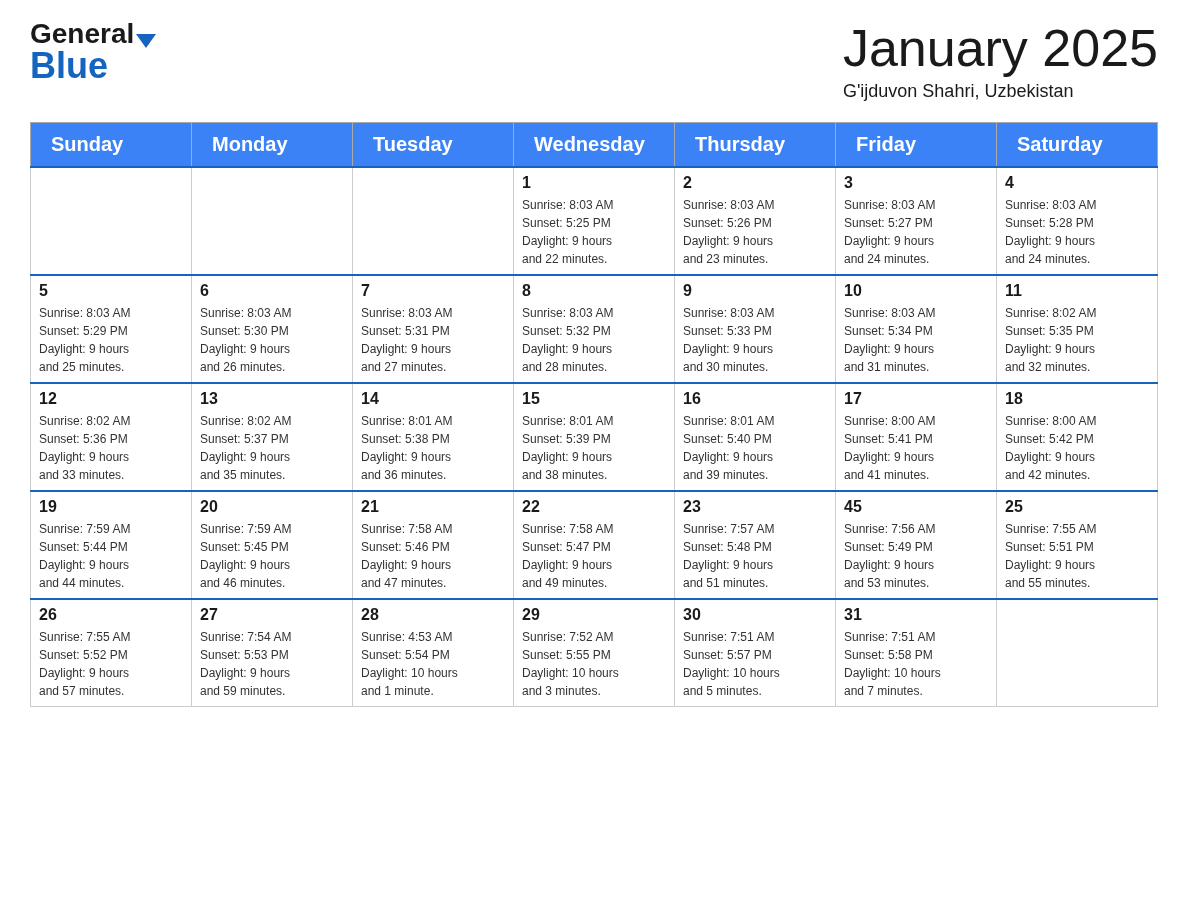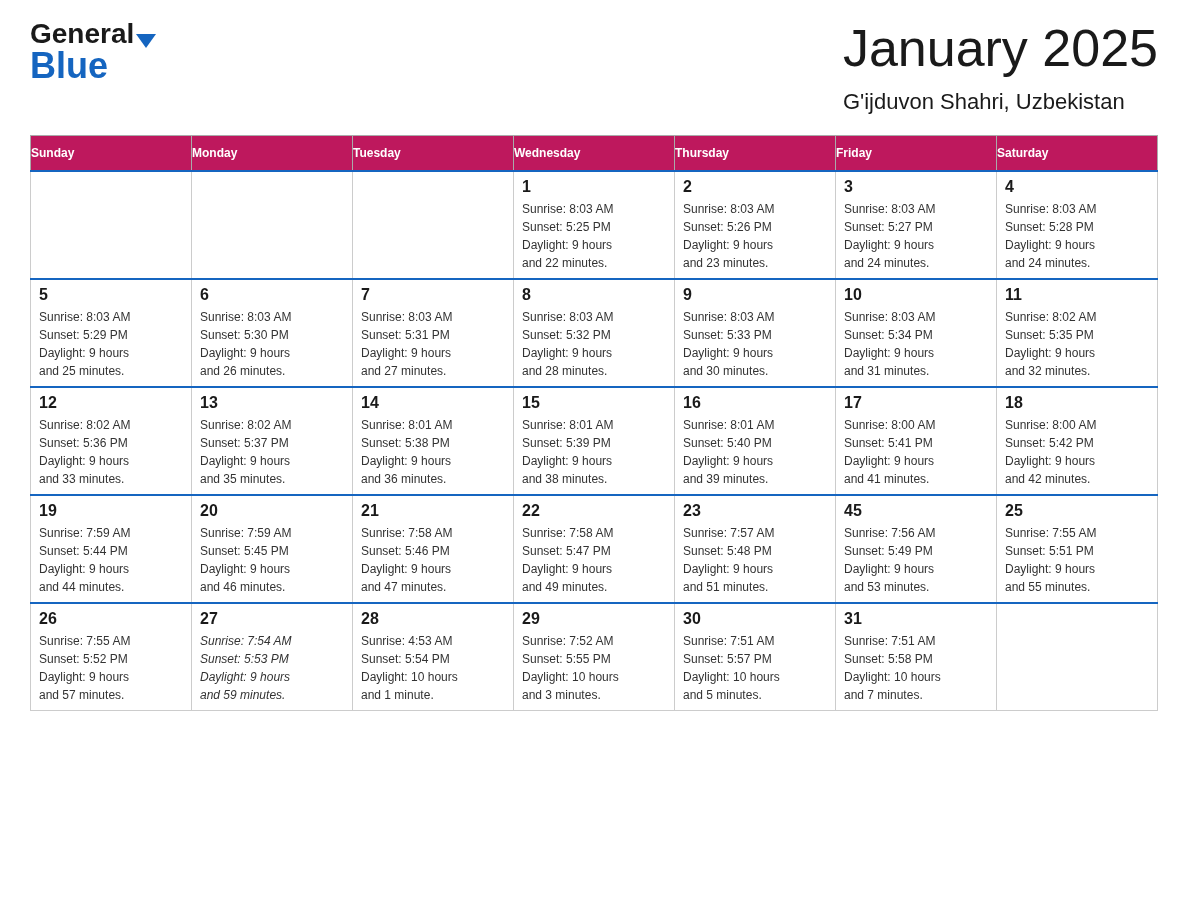--- a/index.html
+++ b/index.html
@@ -50,35 +50,35 @@
     .title-section {
       text-align: left;
     }
     .month-title {
       font-size: 52px;
       font-weight: normal;
       color: #1a1a1a;
       line-height: 1.1;
     }
     .location-title {
-      font-size: 22px;
+      font-size: 18px;
       color: #1a1a1a;
-      margin-top: 12px;
+      margin-top: 4px;
     }
     .calendar {
       width: 100%;
       border-collapse: collapse;
       border: 1px solid #aaaaaa;
     }
     .calendar thead tr th {
-      background-color: #be185d;
+      background-color: #3b82f6;
       color: #ffffff;
-      font-size: 12px;
+      font-size: 20px;
       font-weight: bold;
-      padding: 10px 0;
+      padding: 10px 20px;
       text-align: left;
       border: 1px solid #aaaaaa;
     }
     .calendar tbody tr td {
       width: 14.28%;
       vertical-align: top;
       padding: 6px 8px;
       border: 1px solid #cccccc;
       border-top: 2px solid #1565c0;
       background: #ffffff;
@@ -315,21 +315,21 @@
       <tr>
         <td>
           <div class="day-number">26</div>
           <div class="day-info" style="white-space: pre-line;">Sunrise: 7:55 AM
 Sunset: 5:52 PM
 Daylight: 9 hours
 and 57 minutes.</div>
         </td>
         <td>
           <div class="day-number">27</div>
-          <div class="day-info" style="white-space: pre-line; font-style: italic;">Sunrise: 7:54 AM
+          <div class="day-info" style="white-space: pre-line;">Sunrise: 7:54 AM
 Sunset: 5:53 PM
 Daylight: 9 hours
 and 59 minutes.</div>
         </td>
         <td>
           <div class="day-number">28</div>
           <div class="day-info" style="white-space: pre-line;">Sunrise: 4:53 AM
 Sunset: 5:54 PM
 Daylight: 10 hours
 and 1 minute.</div>

